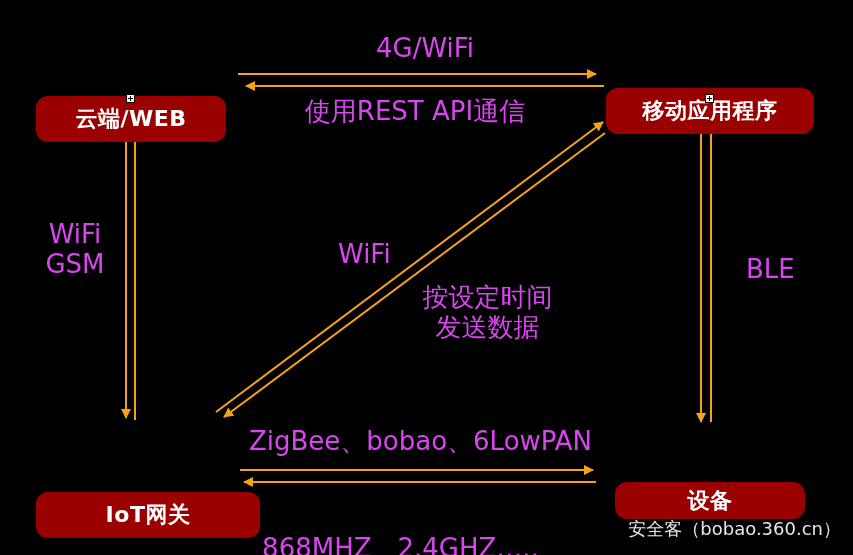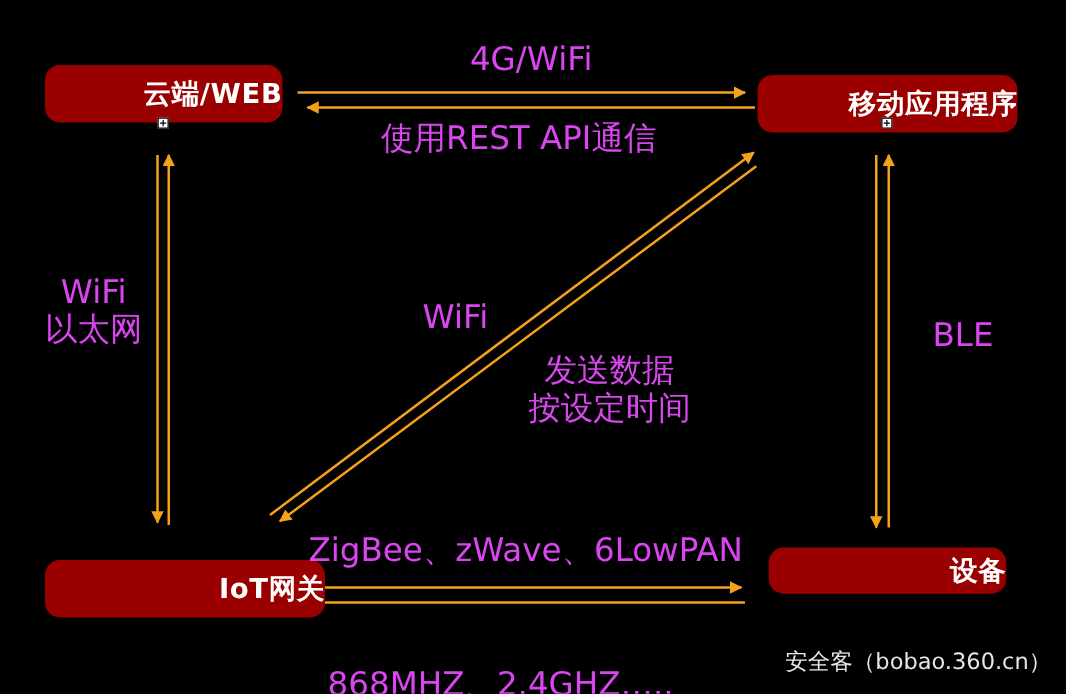--- a/index.html
+++ b/index.html
@@ -1,21 +1,21 @@
 <!DOCTYPE html>
 <html><head>
 <meta charset="utf-8">
 <style>
   html, body { margin: 0; padding: 0; background: #000; }
   body { width: 853px; height: 555px; position: relative; overflow: hidden;
          font-family: "DejaVu Sans", "Liberation Sans", sans-serif; }
   .node { position: absolute; background: #9b0000; border-radius: 12px;
           color: #fff; font-weight: bold; font-size: 22px;
-          display: flex; align-items: center; justify-content: flex-end;
-          letter-spacing: 0.5px; }
+          display: flex; align-items: center; justify-content: center;
+          letter-spacing: 0.5px; margin-top: 44px; }
   .handle { position: absolute; width: 9px; height: 9px; background: #fff;
             border: 1px solid #000; box-sizing: border-box; }
   .handle::before, .handle::after { content: ""; position: absolute; background: #000; }
   .handle::before { left: 1px; right: 1px; top: 3px; height: 1px; }
   .handle::after { top: 1px; bottom: 1px; left: 3px; width: 1px; }
   .label { position: absolute; color: #d946ef; font-size: 26px; font-weight: normal;
            white-space: nowrap; line-height: 1.15; }
   .label.center { text-align: center; }
   svg.arrows { position: absolute; left: 0; top: 0; }
   .watermark { position: absolute; right: 12px; bottom: 14px; color: #e6e6e6;
@@ -47,45 +47,45 @@
     <line x1="240" y1="470" x2="593" y2="470" marker-end="url(#ah)"></line>
     <line x1="596" y1="482" x2="244" y2="482" marker-end="url(#ah)"></line>
   </g>
 </svg>
 
 <div class="node" style="left:36px; top:52px; width:190px; height:46px;">
   <span>云端/WEB</span>
 </div>
 <div class="handle" style="left:126px; top:94px;"></div>
 
-<div class="node" style="left:606px; top:60px; width:208px; height:46px;">
+<div class="node" style="left:606px; top:44px; width:208px; height:46px;">
   <span>移动应用程序</span>
 </div>
 <div class="handle" style="left:705px; top:94px;"></div>
 
 <div class="node" style="left:36px; top:448px; width:224px; height:46px;">
   <span>IoT网关</span>
 </div>
 
 <div class="node" style="left:615px; top:438px; width:190px; height:37px;">
   <span>设备</span>
 </div>
 
 <div class="label center" style="left:340px; top:34px; width:170px;">4G/WiFi</div>
 <div class="label center" style="left:270px; top:97px; width:290px;">使用REST API通信</div>
 
 <div class="label center" style="left:20px; top:220px; width:110px;">
   <div>WiFi</div>
-  <div>以太网</div>
+  <div>GSM</div>
 </div>
 
 <div class="label" style="left:746px; top:255px;">BLE</div>
 
 <div class="label" style="left:338px; top:240px;">WiFi</div>
 <div class="label center" style="left:405px; top:283px; width:165px;">
+  <div>按设定时间</div>
   <div>发送数据</div>
-  <div>按设定时间</div>
 </div>
 
-<div class="label center" style="left:228px; top:427px; width:385px;">ZigBee、zWave、6LowPAN</div>
+<div class="label center" style="left:228px; top:427px; width:385px;">ZigBee、bobao、6LowPAN</div>
 <div class="label center" style="left:233px; top:494px; width:335px;margin-top:40px;">868MHZ、2.4GHZ…..</div>
 
 <div class="watermark">安全客（bobao.360.cn）</div>
 
 </body></html>

